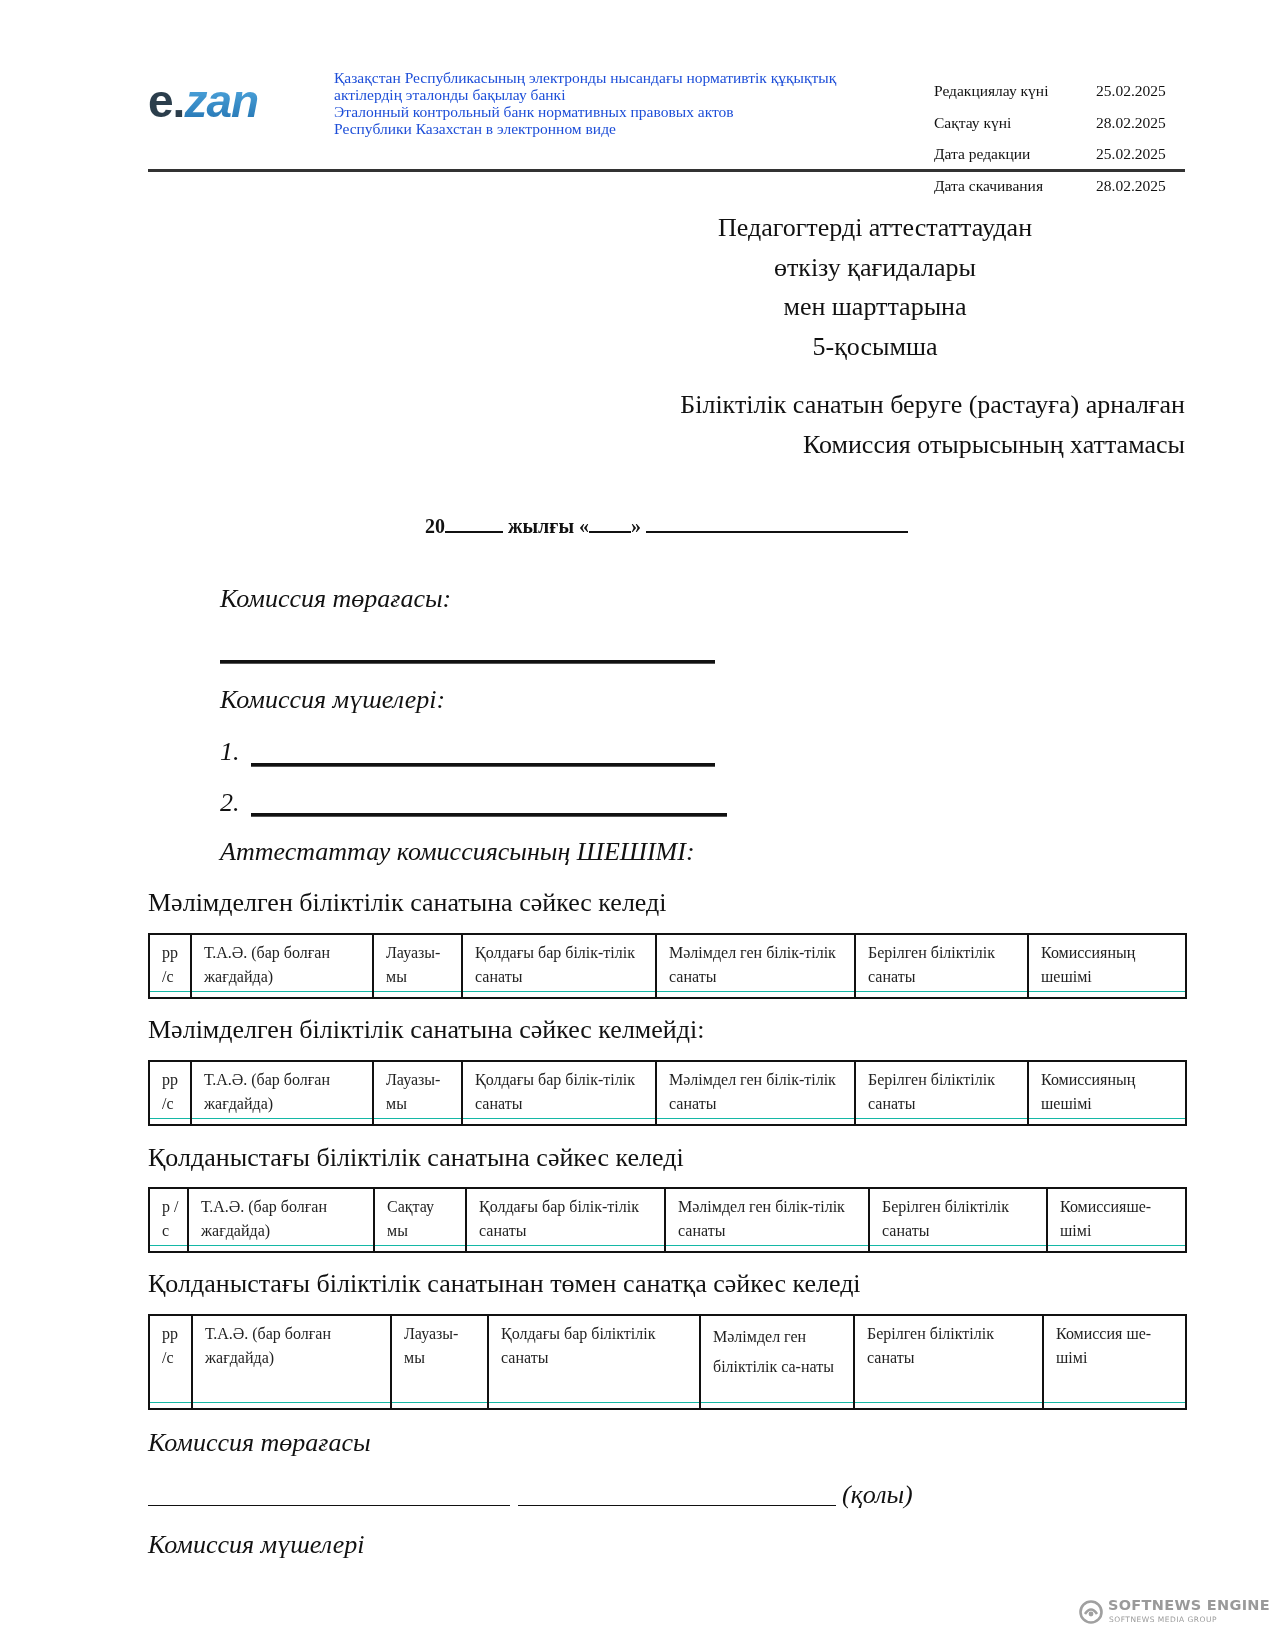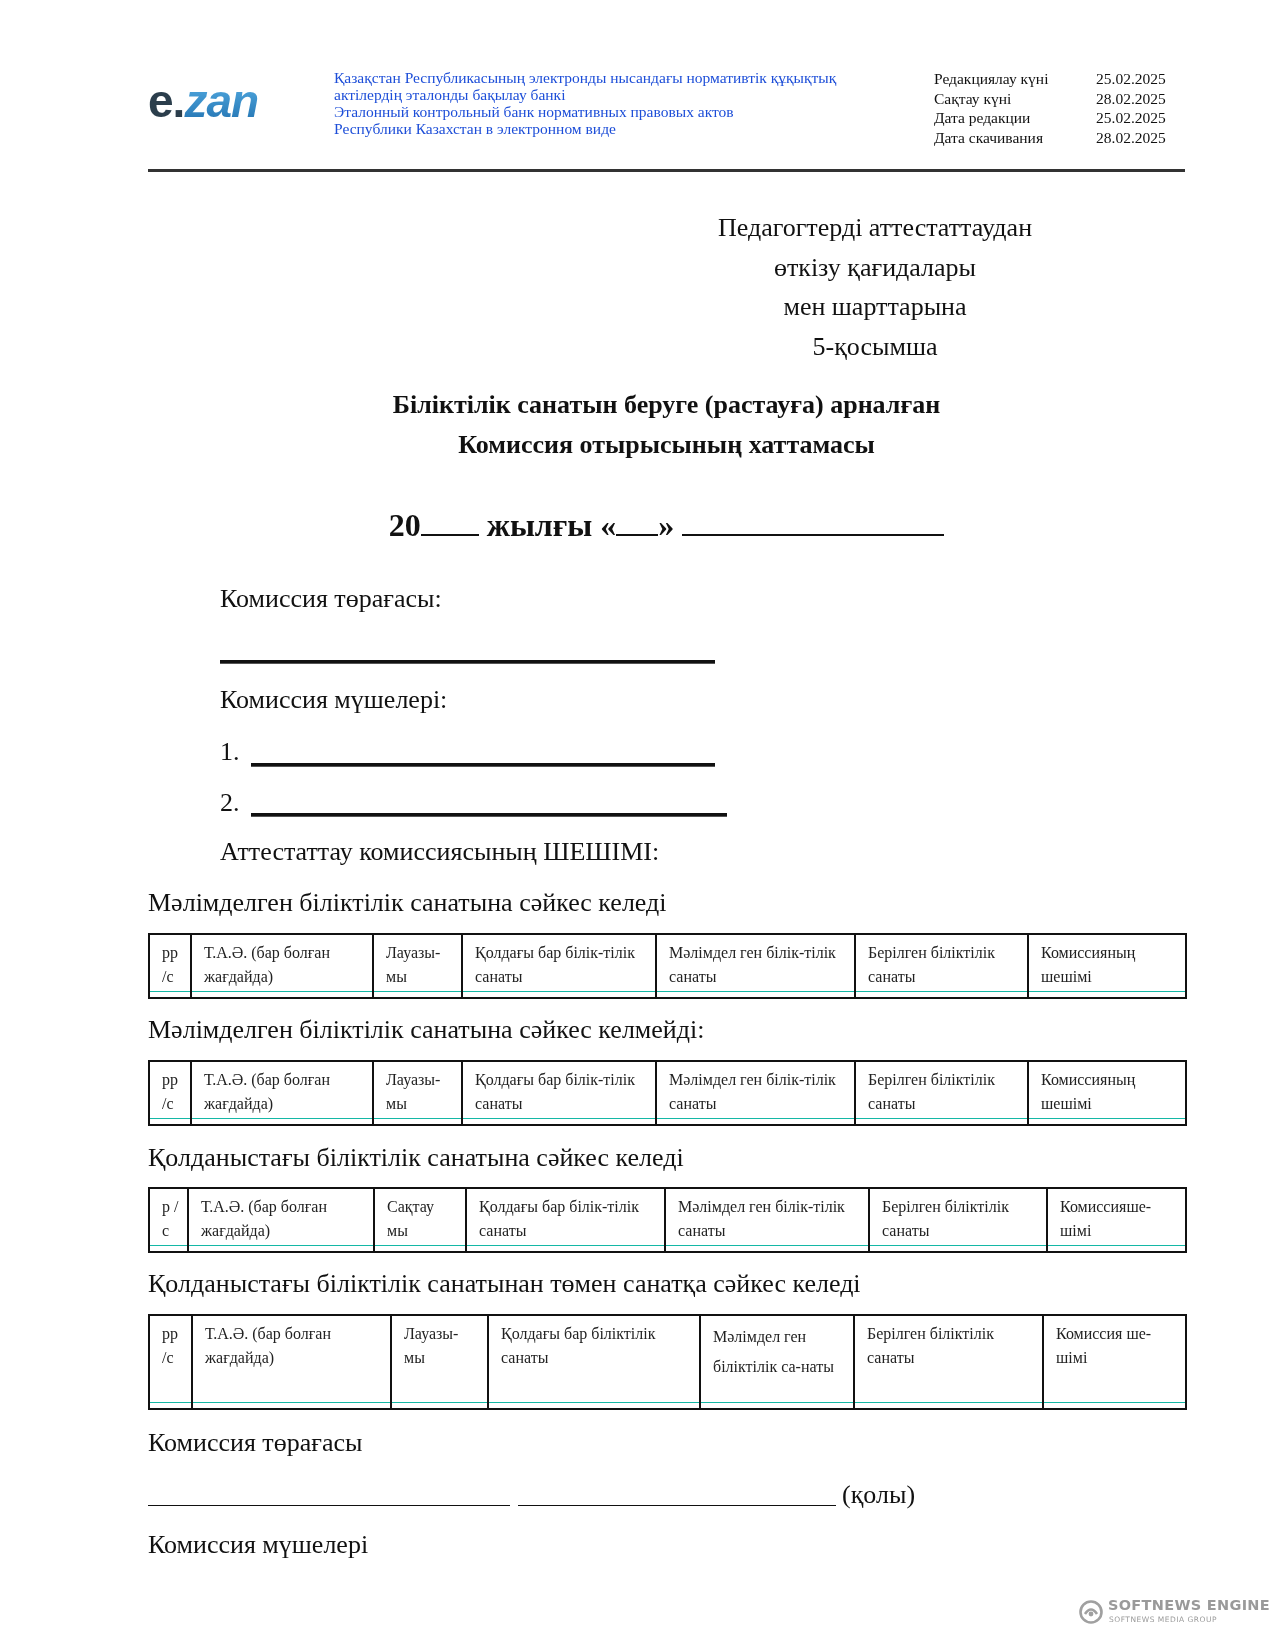--- a/index.html
+++ b/index.html
@@ -12,35 +12,35 @@
           font-family: "Liberation Sans", "DejaVu Sans", sans-serif; font-weight: bold;
           font-size: 46px; line-height: 50px; letter-spacing: -1px; }
   .logo .e { color: #2b3e4c; }
   .logo .dot { color: #2b3e4c; }
   .logo .zan { color: #2f8fd0; font-style: italic;
                background: linear-gradient(#5ab3e8, #1f6fae); -webkit-background-clip: text;
                background-clip: text; -webkit-text-fill-color: transparent; }
   .hdr-text { left: 334px; top: 69px; font-size: 15.5px; line-height: 17px; color: #1d4ed8; }
   .hdr-text div { white-space: nowrap; }
   .hdr-meta { left: 934px; top: 69px; font-size: 15.5px; line-height: 19.5px; }
-  .hdr-meta .row { display: flex; white-space: nowrap; }
+  .hdr-meta .row { display: flex; white-space: nowrap; margin-top: 12px; }
   .hdr-meta .lbl { width: 162px; }
   .hdr-meta .val { width: 80px; }
   .rule { left: 148px; top: 169px; width: 1037px; height: 3px; background: #333; }
 
   
   .appendix { left: 660px; top: 208px; width: 430px; text-align: center;
               font-size: 26px; line-height: 39.5px; }
-  .title { left: 148px; top: 385px; width: 1037px; text-align: center;
-           font-size: 26px; font-weight: bold; line-height: 40px; }
+  .title { left: 148px; top: 385px; width: 1037px; text-align: right;
+           font-size: 26px; font-weight: normal; line-height: 40px; }
   .dateline { left: 148px; top: 505px; width: 1037px; text-align: center;
-              font-size: 32px; font-weight: bold; line-height: 40px; white-space: nowrap; }
+              font-size: 20px; font-weight: bold; line-height: 40px; white-space: nowrap; }
   .blank { display: inline-block; border-bottom: 2px solid #111; height: 26px; vertical-align: baseline; }
 
-  .txt { font-size: 26px; line-height: 36px; white-space: nowrap; }
+  .txt { font-size: 26px; line-height: 36px; white-space: nowrap; font-style: italic; }
   .uline { height: 3px; background: #111; border-bottom: 1px solid #555; }
 
   
   .sec-head { left: 148px; font-size: 26px; line-height: 36px; white-space: nowrap; }
   table.grid { position: absolute; left: 148px; width: 1037px; border-collapse: collapse;
                border: 2px solid #111; table-layout: fixed; }
   table.grid td { border-left: 2px solid #111; border-right: 2px solid #111; vertical-align: top;
                   font-size: 16px; line-height: 24px; padding: 6px 8px 2px 12px; color: #222; }
   table.grid tr.head td { border-bottom: 1px solid #14b8a6; }
   table.grid tr.empty td { height: 5px; padding: 0; border-bottom: 2px solid #111; }

